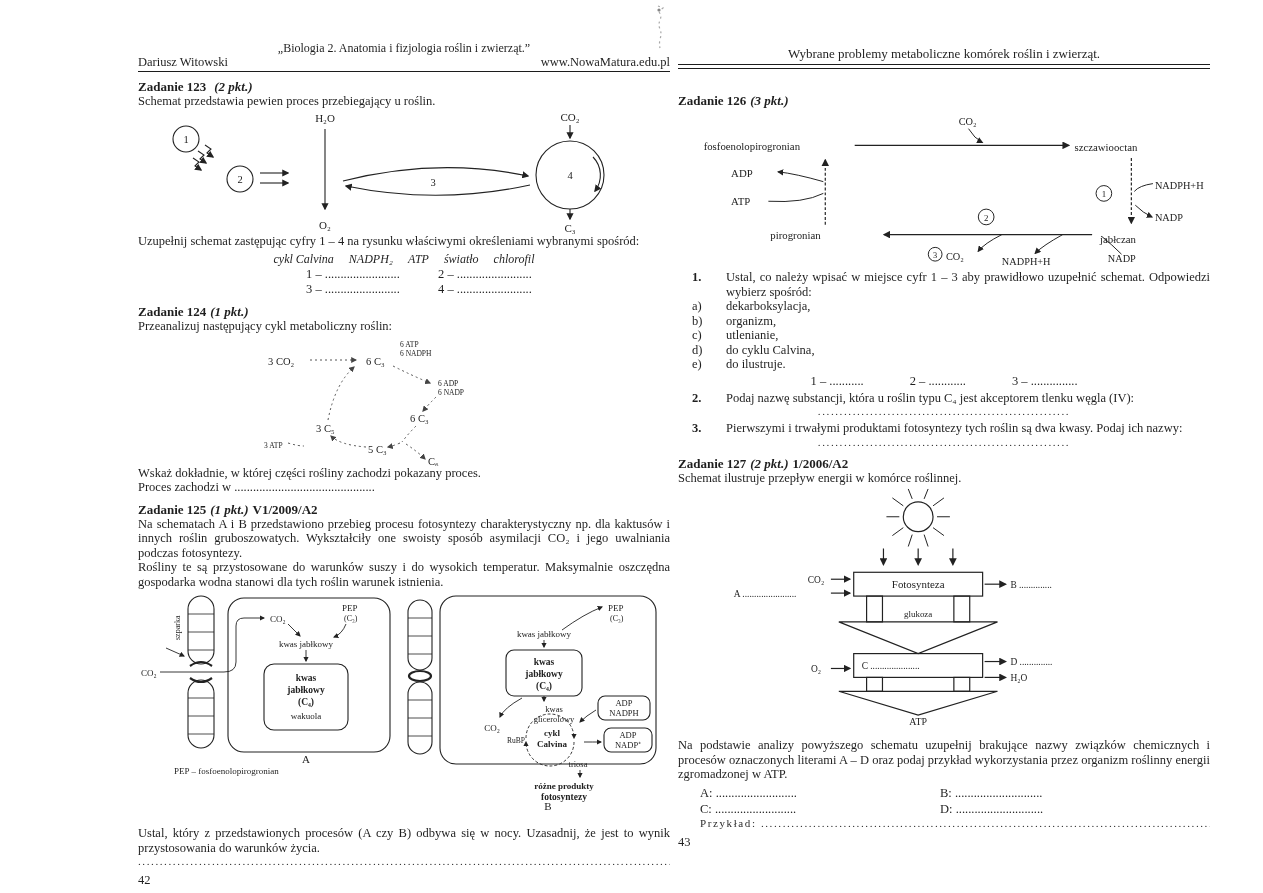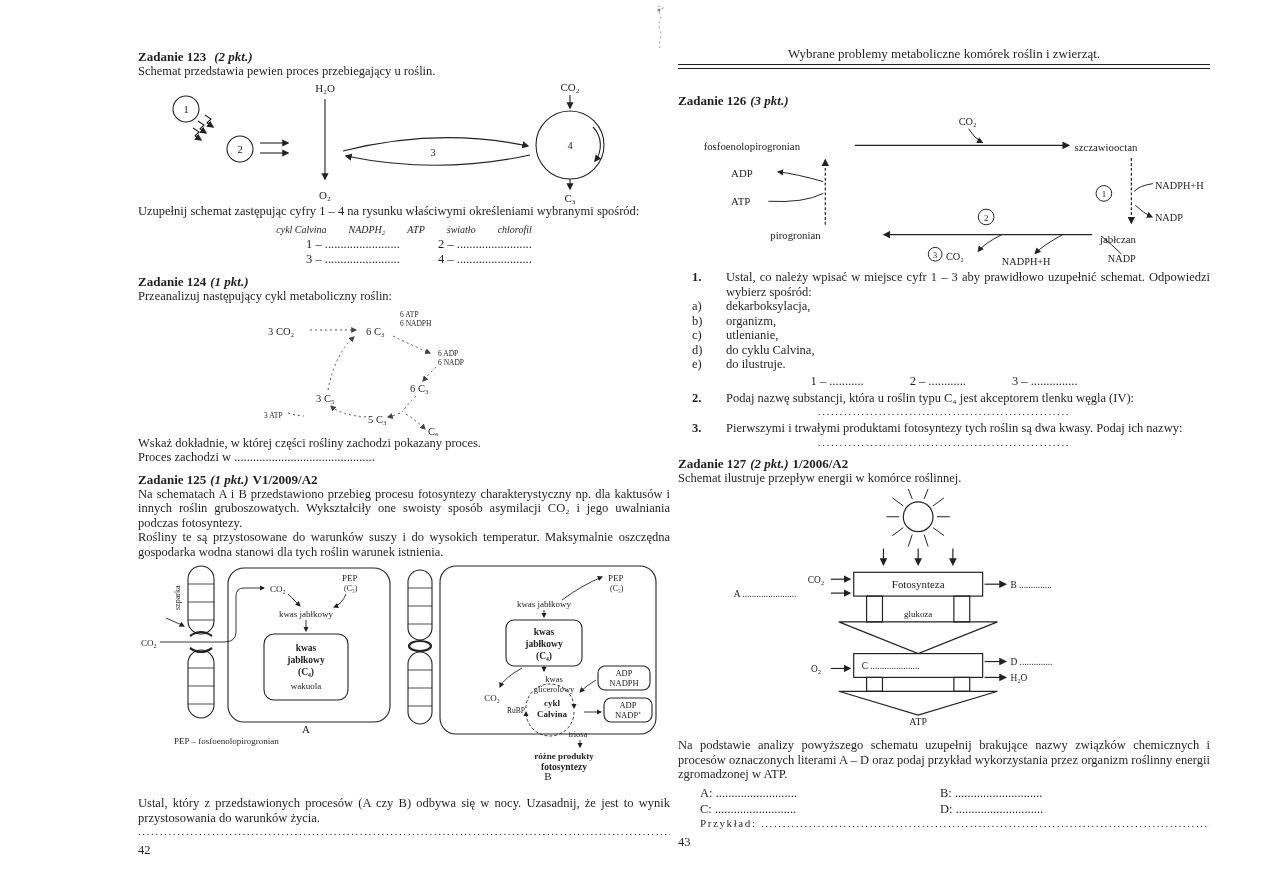--- a/index.html
+++ b/index.html
@@ -19,21 +19,21 @@
   .just{text-align:justify;}
   .thead{font-size:13px;margin-top:7px;line-height:15px;}
   .thead span{margin-right:4px;}
   
   .lhdr-title{text-align:center;font-size:12px;line-height:13px;}
   .lhdr-row{display:flex;justify-content:space-between;align-items:flex-end;
     border-bottom:1.4px solid #1c1c1c;padding-bottom:2px;font-size:12.5px;line-height:14px;}
   
   .rhdr{text-align:center;font-size:13px;line-height:15px;padding-bottom:3px;}
   .dblrule{height:3px;border-top:1.5px solid #1c1c1c;border-bottom:0.8px solid #1c1c1c;margin-bottom:24px;}
-  .opts{display:flex;justify-content:center;gap:22px;font-style:italic;font-size:10px;line-height:15px;}
+  .opts{display:flex;justify-content:center;gap:15px;font-style:italic;font-size:12px;line-height:15px;}
   .blanks2{display:grid;grid-template-columns:132px auto;margin-left:168px;font-size:12.5px;line-height:15px;}
   .dotline{letter-spacing:1.6px;font-size:11px;color:#2b2b2b;white-space:nowrap;overflow:hidden;line-height:13px;}
   .ctr{text-align:center;}
   .pagenum{text-align:left;font-size:12.5px;margin-top:5px;}
   .numq{display:flex;font-size:12.5px;line-height:14.5px;margin-left:14px;}
   .nk{flex:none;width:34px;font-weight:bold;}
   .nk2{flex:none;width:34px;}
   .nt{flex:1;}
   .blanksrow{display:flex;justify-content:center;gap:46px;font-size:12.5px;line-height:15px;margin:2px 0;}
   .ansgrid{display:grid;grid-template-columns:1fr 1fr;padding:0 30px 0 22px;font-size:12.5px;line-height:16px;}
@@ -46,20 +46,27 @@
 
 <div id="artifact">
   <svg width="18" height="48" viewBox="0 0 18 48">
     <path d="M8,2 l5,2 l-4,3 M9,8 q3,4 1,8 q-2,5 0,9 q2,5 0,10 q-1,5 0,9" fill="none" stroke="#777" stroke-width="1.2" stroke-dasharray="2 3"></path>
     <circle cx="9" cy="6" r="1.6" fill="#444"></circle>
   </svg>
 </div>
 
 <div id="pl" class="page">
 
+  <div class="lhdr">
+    <div class="lhdr-title">„Biologia 2. Anatomia i fizjologia roślin i zwierząt.”</div>
+    <div class="lhdr-row">
+      <span>Dariusz Witowski</span>
+      <span>www.NowaMatura.edu.pl</span>
+    </div>
+  </div>
 
   <div class="task">
     <div class="thead">
       <span class="b">Zadanie 123</span><span class="b">​</span><span class="bi">(2 pkt.)</span>
     </div>
     <div class="p">Schemat przedstawia pewien proces przebiegający u roślin.</div>
 
     <svg width="520" height="125" viewBox="0 0 520 125">
       <defs>
         <marker id="m1" viewBox="0 0 10 10" refX="8" refY="5" markerWidth="6.5" markerHeight="6.5" orient="auto-start-reverse">

